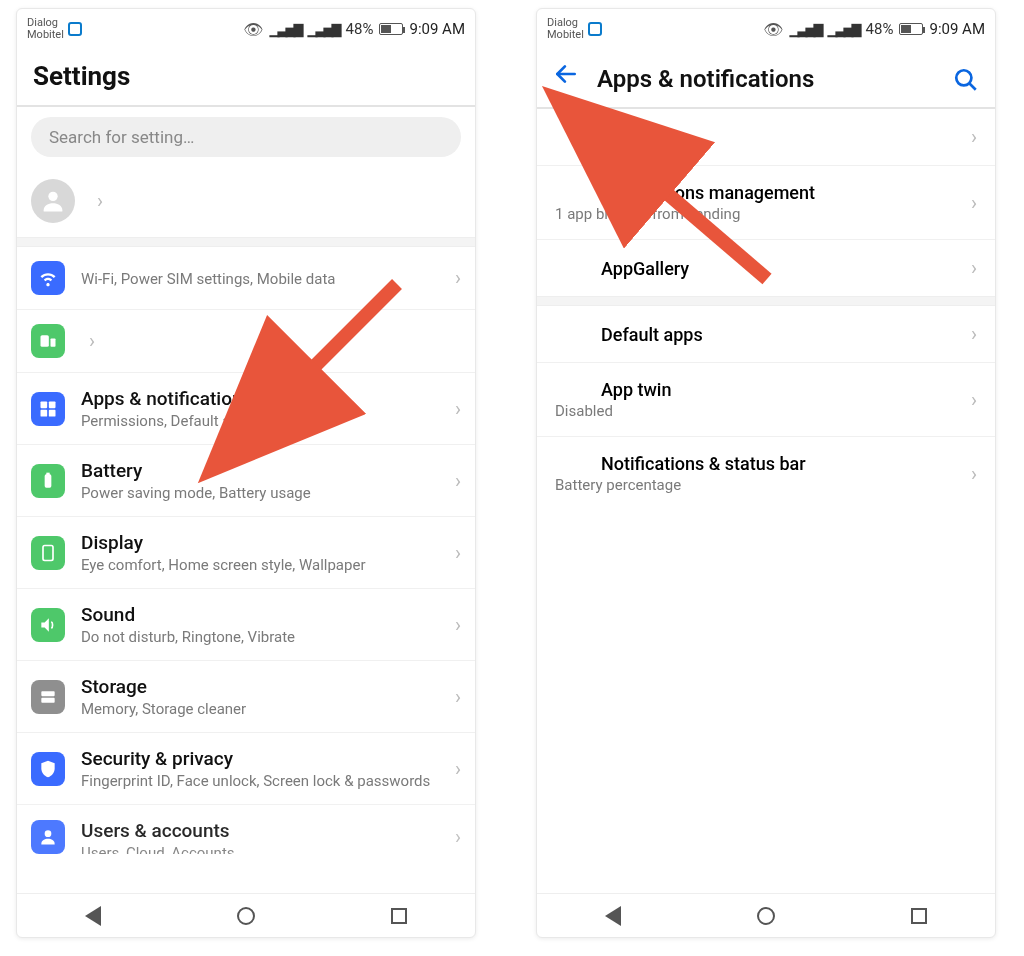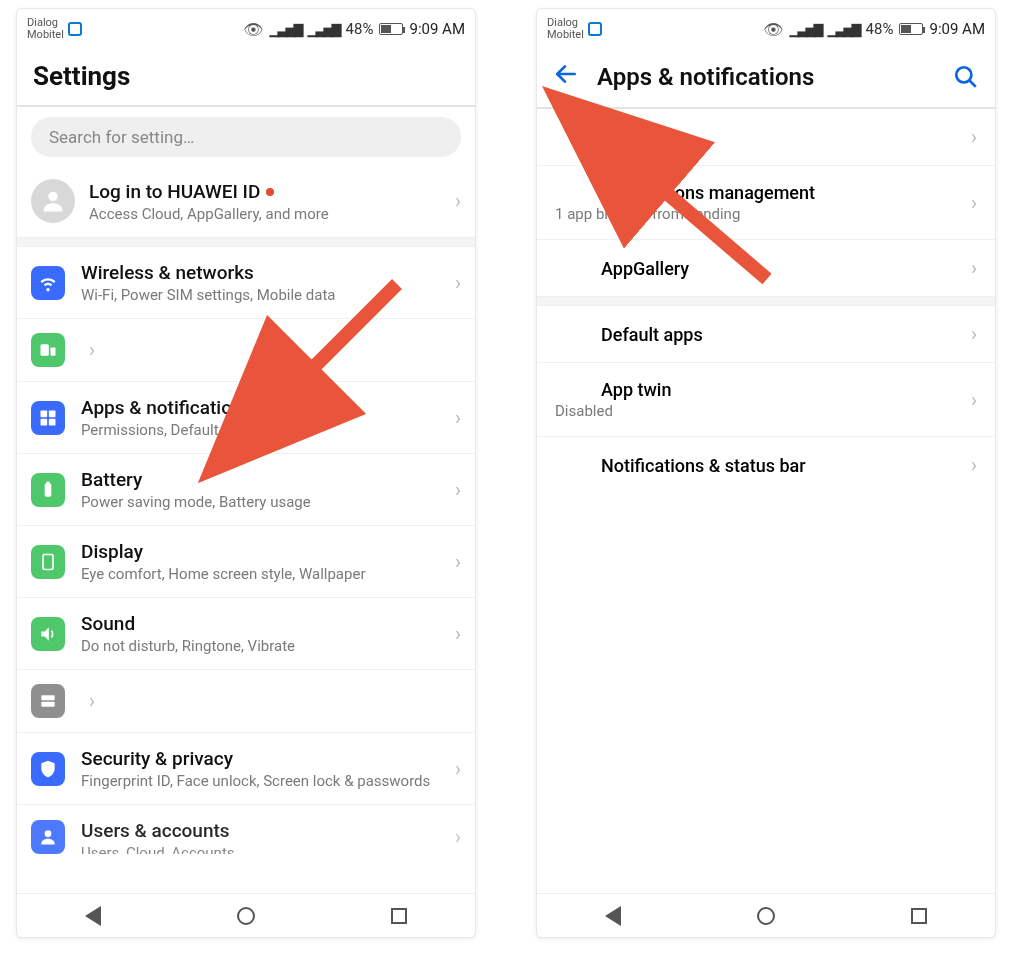--- a/index.html
+++ b/index.html
@@ -46,21 +46,21 @@
   .status-right .bat {
     width: 24px; height: 12px; border:1px solid #555; border-radius:2px; position:relative;
   }
   .status-right .bat::after {
     content:""; position:absolute; right:-3px; top:3px; width:2px; height:6px; background:#555;
   }
   .status-right .bat .fill { position:absolute; left:1px; top:1px; bottom:1px; width:45%; background:#555; }
   .status-right .time { font-size:15px; color:#222; }
 
   .header {
-    display:flex; align-items:center; padding: 12px 16px 14px 16px;
+    display:flex; align-items:flex-end; padding: 12px 16px 14px 16px;
     border-bottom: 2px solid #e3e3e3;
   }
   .header-title { font-size: 26px; font-weight: 700; color:#111; flex:1; }
   .header .back-btn { width:34px; color:#0a66e0; font-size:26px; cursor:pointer; }
   .header .search-btn { width:34px; color:#0a66e0; cursor:pointer; display:flex; justify-content:flex-end; }
   .header-sub-title { font-size: 24px; font-weight:600; color:#111; flex:1; padding-left:10px; }
 
   .search-box {
     margin: 10px 14px 8px 14px;
     background: #efefef;
@@ -170,40 +170,33 @@
       <span>Search for setting…</span>
     </div>
 
     <div class="row" style="border-top:none">
       <div class="avatar">
         <svg viewBox="0 0 24 24">
             <circle cx="12" cy="8" r="4"></circle>
             <path d="M4 20c0-4 4-6 8-6s8 2 8 6v1H4z"></path>
           </svg>
       </div>
-      <div class="texts">
-        <div class="title">
-          <span>Log in to HUAWEI ID</span><span class="red-dot"></span>
-        </div>
-        <div class="subtitle">Access Cloud, AppGallery, and more</div>
-      </div>
       <div class="chev">›</div>
     </div>
 
     <div class="section-gap"></div>
 
     <div class="list">
       <div class="row">
         <div class="icon i-wifi">
           <svg width="20" height="20" viewBox="0 0 24 24" fill="#fff">
               <path d="M12 18c1 0 2 .8 2 2s-1 2-2 2-2-.8-2-2 1-2 2-2zm-5-4c3-3 7-3 10 0l-2 2c-2-2-4-2-6 0zm-4-4c5-5 13-5 18 0l-2 2c-4-4-10-4-14 0z"></path>
             </svg>
         </div>
         <div class="texts">
-          <div class="title">Wireless &amp; networks</div>
           <div class="subtitle">Wi-Fi, Power SIM settings, Mobile data</div>
         </div>
         <div class="chev">›</div>
       </div>
 
       <div class="row">
         <div class="icon i-device">
           <svg width="20" height="20" viewBox="0 0 24 24" fill="#fff">
               <rect x="3" y="5" width="10" height="14" rx="2"></rect>
               <rect x="15" y="9" width="6" height="10" rx="1"></rect>
@@ -268,20 +261,24 @@
         </div>
         <div class="chev">›</div>
       </div>
 
       <div class="row">
         <div class="icon i-store">
           <svg width="20" height="20" viewBox="0 0 24 24" fill="#fff">
               <rect x="4" y="5" width="16" height="6" rx="1"></rect>
               <rect x="4" y="13" width="16" height="6" rx="1"></rect>
             </svg>
+        </div>
+        <div class="texts">
+          <div class="title">Storage</div>
+          <div class="subtitle">Memory, Storage cleaner</div>
         </div>
         <div class="chev">›</div>
       </div>
 
       <div class="row">
         <div class="icon i-sec">
           <svg width="20" height="20" viewBox="0 0 24 24" fill="#fff">
               <path d="M12 2l8 3v6c0 5-3 9-8 11-5-2-8-6-8-11V5l8-3z"></path>
             </svg>
         </div>
@@ -401,20 +398,21 @@
     <div class="row-plain">
       <div class="texts">
         <div class="title">App twin</div>
         <div class="subtitle">Disabled</div>
       </div>
       <div class="chev">›</div>
     </div>
     <div class="row-plain">
       <div class="texts">
         <div class="title">Notifications &amp; status bar</div>
+        <div class="subtitle">Battery percentage</div>
       </div>
       <div class="chev">›</div>
     </div>
   </div>
 
   <div class="navbar">
     <div class="nav-btn">
         <div class="nav-tri"></div>
       </div>
     <div class="nav-btn">

